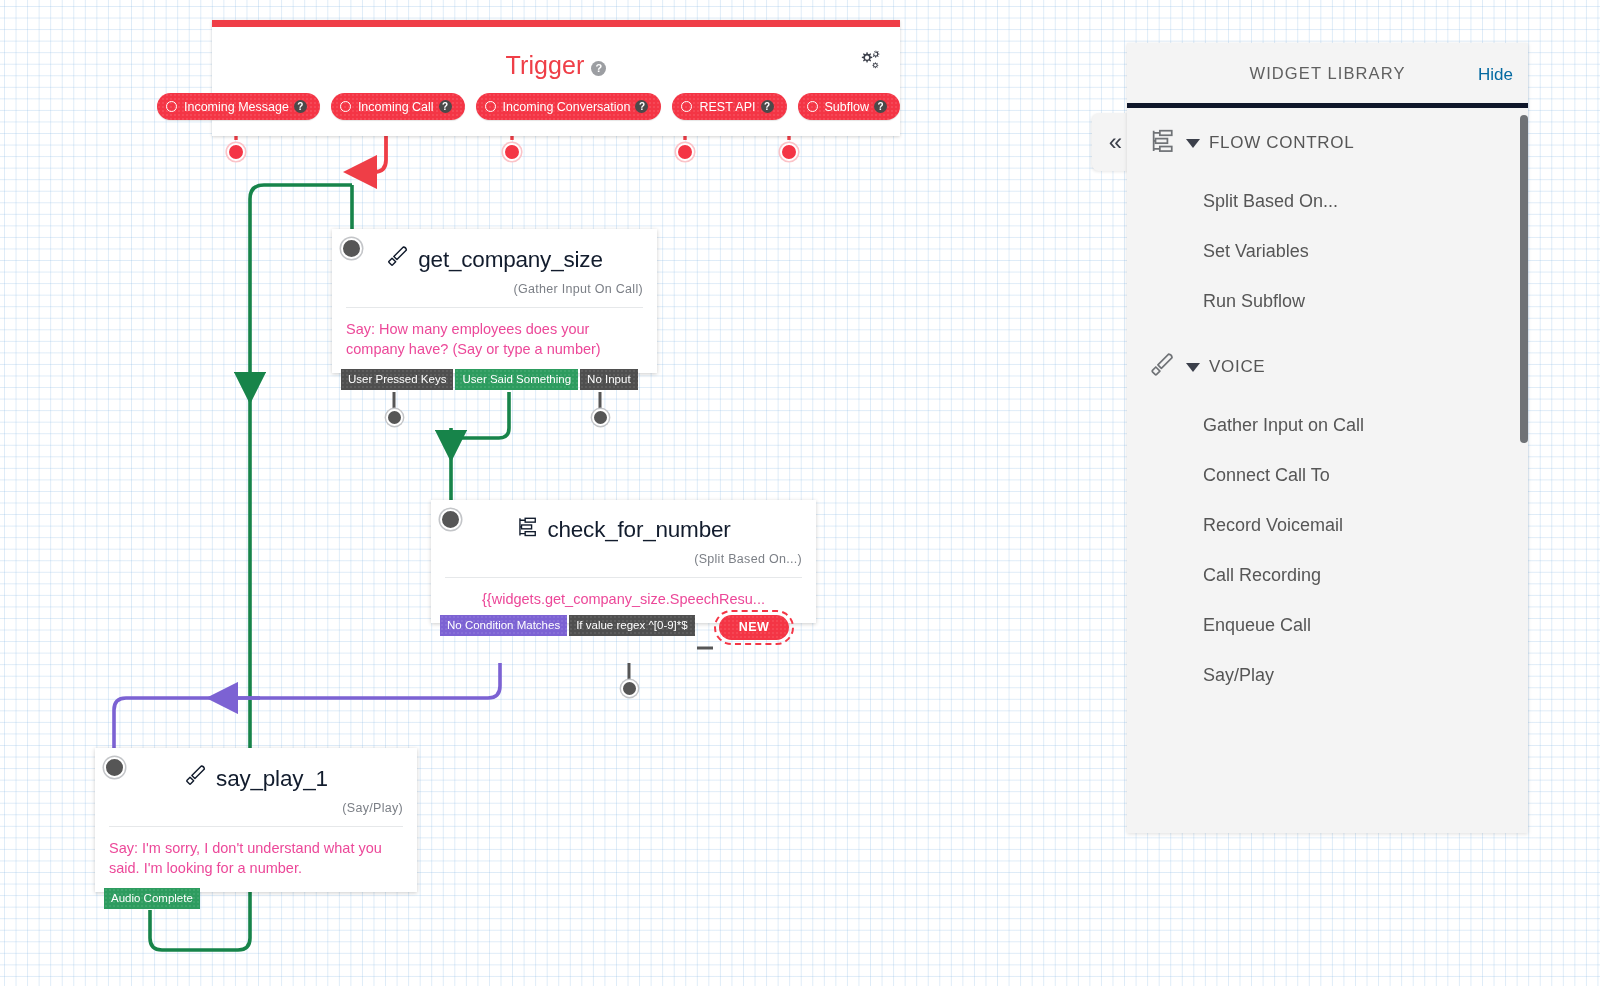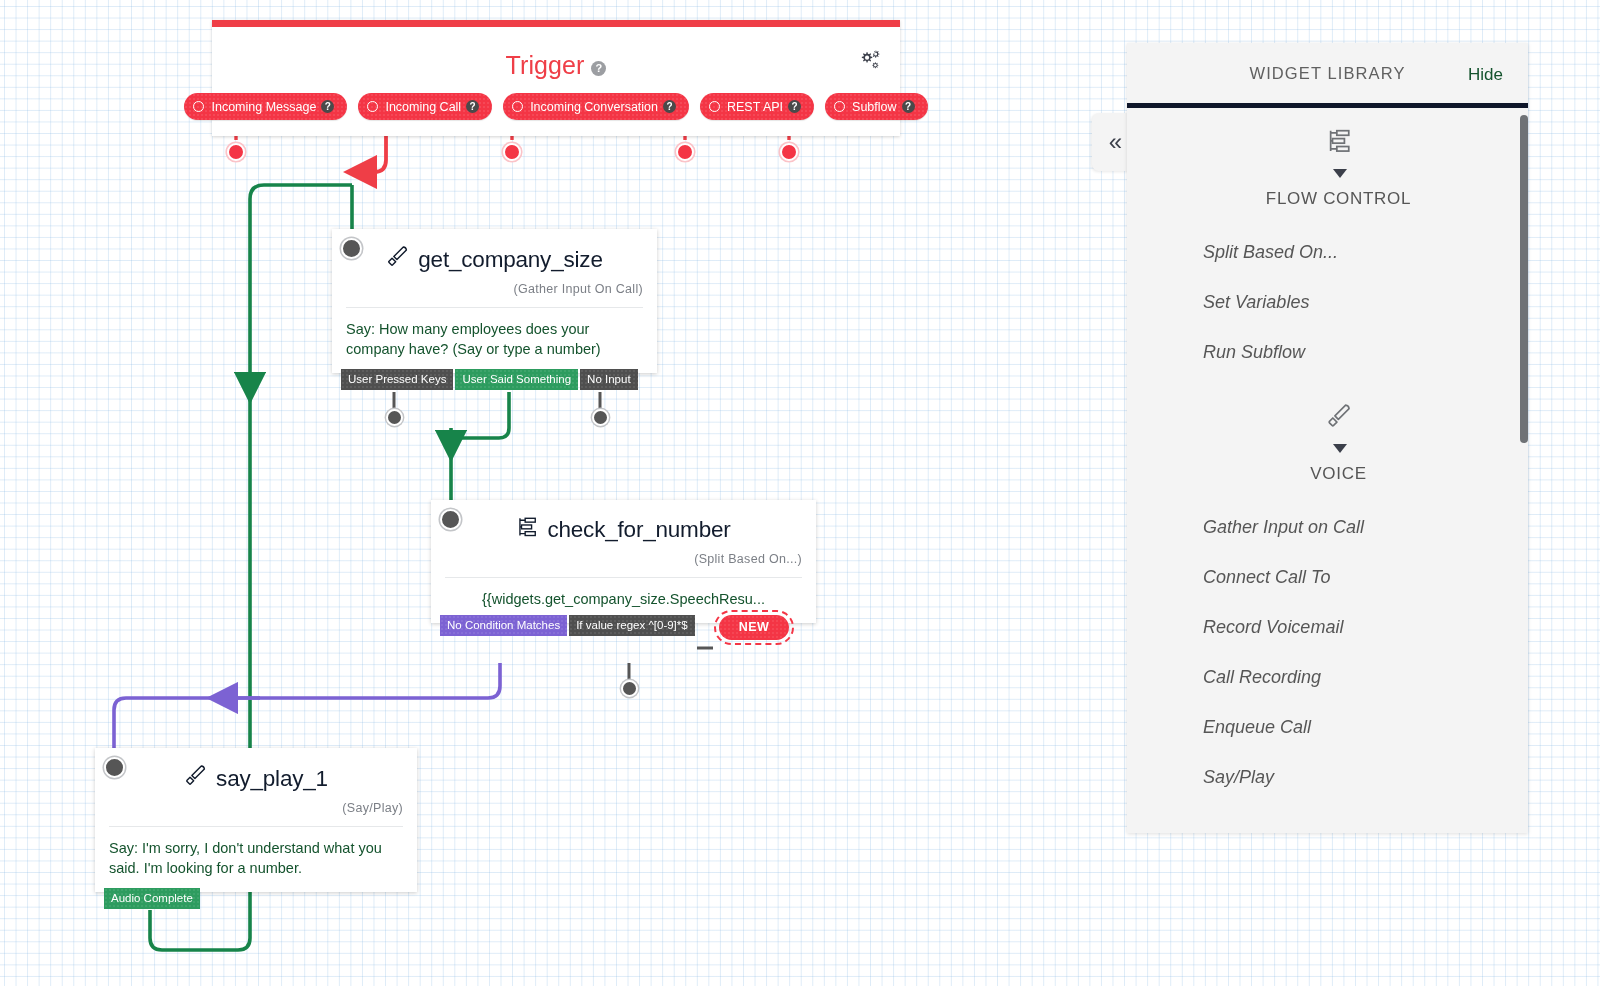--- a/index.html
+++ b/index.html
@@ -44,21 +44,21 @@
     font-family:"Liberation Sans", sans-serif;
   }
   .help-dot.sm { width:13px; height:13px; line-height:13px; font-size:10px;
     background:#4a4a4a; margin-left:5px; vertical-align:1px;}
   #gear-btn {
     position:absolute; right:18px; top:20px;
     width:26px; height:26px; cursor:pointer;
   }
   #trigger-pills {
     position:absolute; left:0; right:0; top:66px;
-    display:flex; justify-content:center; gap:11px;
+    display:flex; justify-content:flex-end; gap:11px;
   }
   .pill {
     background:#f43545;
     background-image: radial-gradient(rgba(255,255,255,0.10) 0.7px, transparent 0.8px);
     background-size: 4px 4px;
     color:#ffffff;
     border-radius:18px;
     height:27px;
     display:flex; align-items:center;
     padding: 0 13px 0 9px;
@@ -80,21 +80,21 @@
   }
   .node-head { padding: 16px 14px 0 14px; position:relative; }
   .node-title {
     text-align:center; font-size:22.5px; color:#121c2d; font-weight:400;
     letter-spacing:-0.2px; display:flex; align-items:center;
     justify-content:center; gap:9px;
   }
   .node-sub { text-align:right; font-size:12.5px; color:#7b7f86; margin-top:8px;
     letter-spacing:0.3px; }
   .node-hr { border-top:1px solid #e6e8ea; margin:11px 14px 0 14px; }
-  .node-body { padding:11px 14px 14px 14px; font-size:14.5px; color:#14532d; line-height:1.38; }
+  .node-body { padding:11px 14px 14px 14px; font-size:14.5px; color:#ec4899; line-height:1.38; }
   .inport {
     position:absolute; left:9px; top:9px;
     width:21px; height:21px; border-radius:50%;
     background:#565656; border:2.5px solid #ffffff;
     box-shadow: 0 0 0 1.5px #c3c5c8;
     cursor:pointer;
   }
   .outputs { position:absolute; left:9px; bottom:-17px; display:flex; gap:2px; align-items:flex-start; }
   .out-chip {
     color:#ffffff; font-size:11.5px; padding:4px 7px 5px 7px;
@@ -121,39 +121,38 @@
     position:absolute; left:1127px; top:43px;
     width:401px; height:790px;
     background:#f4f4f4;
     box-shadow: 0 1px 4px rgba(0,0,0,0.13);
   }
   #lib-header {
     height:65px; display:flex; align-items:center; justify-content:center;
     position:relative; border-bottom:5px solid #0f172a;
   }
   #lib-title { font-size:16.5px; color:#606060; letter-spacing:1.1px; }
-  #lib-hide { position:absolute; right:25px; top:22px; color:#14532d; font-size:17px; cursor:pointer; }
+  #lib-hide { position:absolute; right:15px; top:22px; color:#0369a1; font-size:17px; cursor:pointer; }
   #collapse-tab {
     position:absolute; left:1092px; top:113px;
     width:44px; height:58px;
     background:#f4f4f4; border-radius:7px 0 0 7px;
     display:flex; align-items:center; justify-content:center;
     cursor:pointer; box-shadow: -1px 1px 3px rgba(0,0,0,0.09);
     font-size:24px; color:#3b3f4a; letter-spacing:-3px;
   }
   .lib-group {
     display:flex; align-items:center; gap:11px;
     padding: 20px 0 18px 22px;
-    flex-direction: column;
   }
   .lib-group-label { font-size:17px; color:#565656; letter-spacing:0.7px; }
   .caret { width:0;height:0;border-left:7.5px solid transparent;border-right:7.5px solid transparent;
     border-top:9px solid #3b3f4a; margin-right:-2px; }
   .lib-item {
-    font-size:18px; color:#565656; padding: 15px 0 14px 76px; cursor:pointer;font-style:italic;
+    font-size:18px; color:#565656; padding: 15px 0 14px 76px; cursor:pointer;
   }
   #lib-scroll { position:absolute; left:393px; top:72px; width:8px; height:328px;
     background:#6f7276; border-radius:5px; cursor:pointer; }
 </style>
 </head>
 <body>
 
 <div id="canvas">
 
   <svg id="wires">

